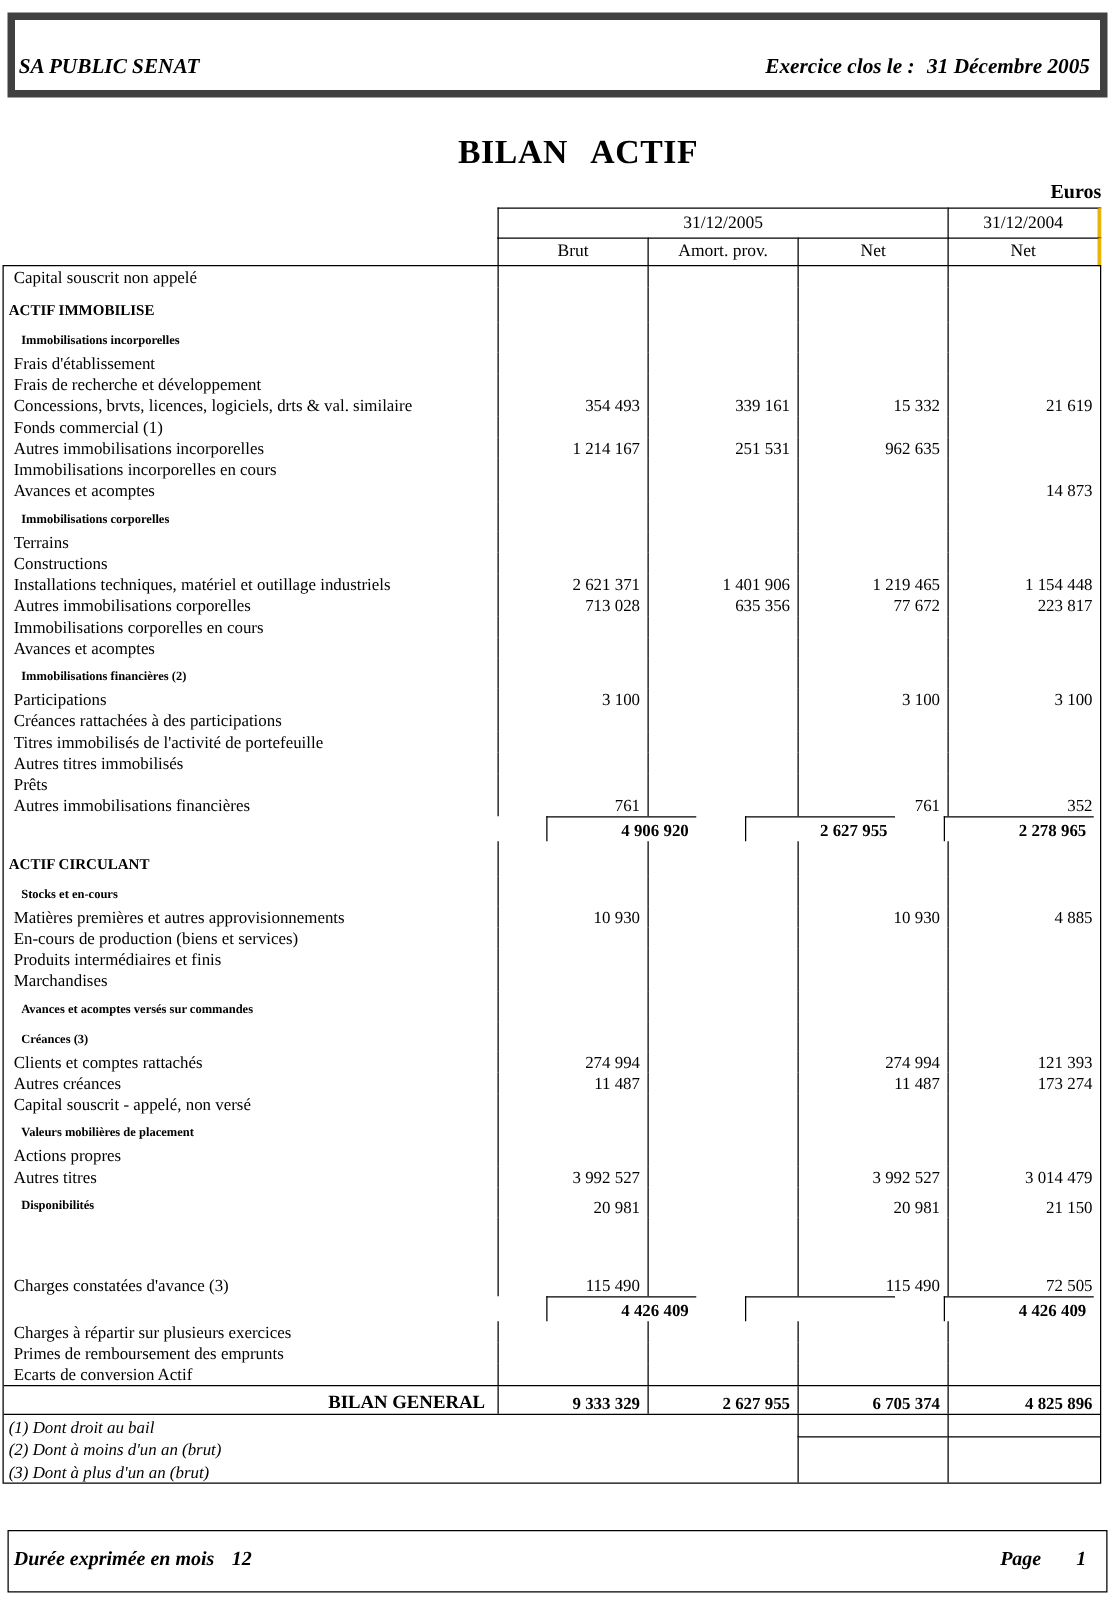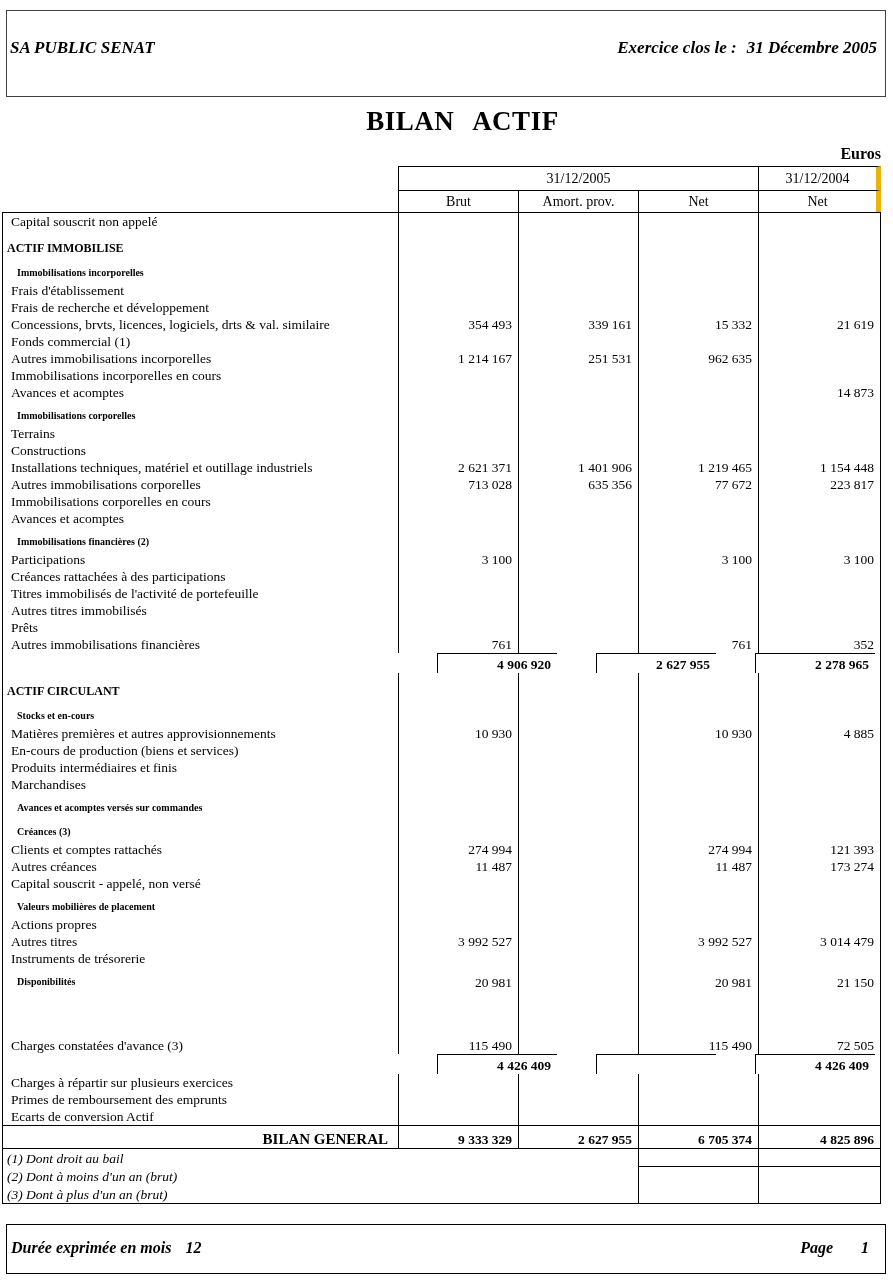--- a/index.html
+++ b/index.html
@@ -6,22 +6,22 @@
   body {
     width: 893px; height: 1283px;
     background: #fff; color: #000;
     font-family: "Liberation Serif", "DejaVu Serif", serif;
     position: relative; overflow: hidden;
   }
 
   
   #topbox {
     position: absolute; left: 6px; top: 10px;
-    width: 880px; height: 87px;
-    border: 1px solid #404040; box-sizing: border-box;
+    width: 880px; height: 68px;
+    border: 6px solid #404040; box-sizing: border-box;
   }
   #company {
     position: absolute; left: 3px; top: 27px;
     font-weight: bold; font-style: italic; font-size: 17px;
     white-space: nowrap;
   }
   #closing {
     position: absolute; right: 8px; top: 27px;
     font-weight: bold; font-style: italic; font-size: 17px;
     white-space: nowrap;
@@ -46,21 +46,21 @@
   }
   #thead .period-row { display: grid; grid-template-columns: 360px 123px; height: 24px; }
   #thead .sub-row    { display: grid; grid-template-columns: 120px 120px 120px 123px; height: 22px; }
   #thead .hcell {
     box-sizing: border-box;
     border-left: 1px solid #000; border-top: 1px solid #000;
     text-align: center;
   }
   #thead .period-row .hcell { line-height: 24px; }
   #thead .sub-row .hcell    { line-height: 22px; }
-  #thead .hcell:last-child  { border-right: 5px solid #eab308; }
+  #thead .hcell:last-child  { border-right: 3px solid #eab308; }
 
   
   #tbody {
     position: absolute; left: 2px; top: 212px; width: 879px;
     box-sizing: border-box;
     border: 1px solid #000;
   }
   .row {
     display: grid;
     grid-template-columns: 395px 120px 120px 120px 122px;
@@ -406,27 +406,20 @@
       <div class="num"></div>
       <div class="num"></div>
     </div>
     <div class="row r-item">
       <div class="label">Autres titres</div>
       <div class="num">3 992 527</div>
       <div class="num"></div>
       <div class="num">3 992 527</div>
       <div class="num">3 014 479</div>
     </div>
-    <div class="row r-item">
-      <div class="label">Instruments de trésorerie</div>
-      <div class="num"></div>
-      <div class="num"></div>
-      <div class="num"></div>
-      <div class="num"></div>
-    </div>
     <div class="row r-subsection">
       <div class="label">Disponibilités</div>
       <div class="num">20 981</div>
       <div class="num"></div>
       <div class="num">20 981</div>
       <div class="num">21 150</div>
     </div>
     <div class="row r-spacer">
       <div class="label"></div>
       <div class="num"></div>

